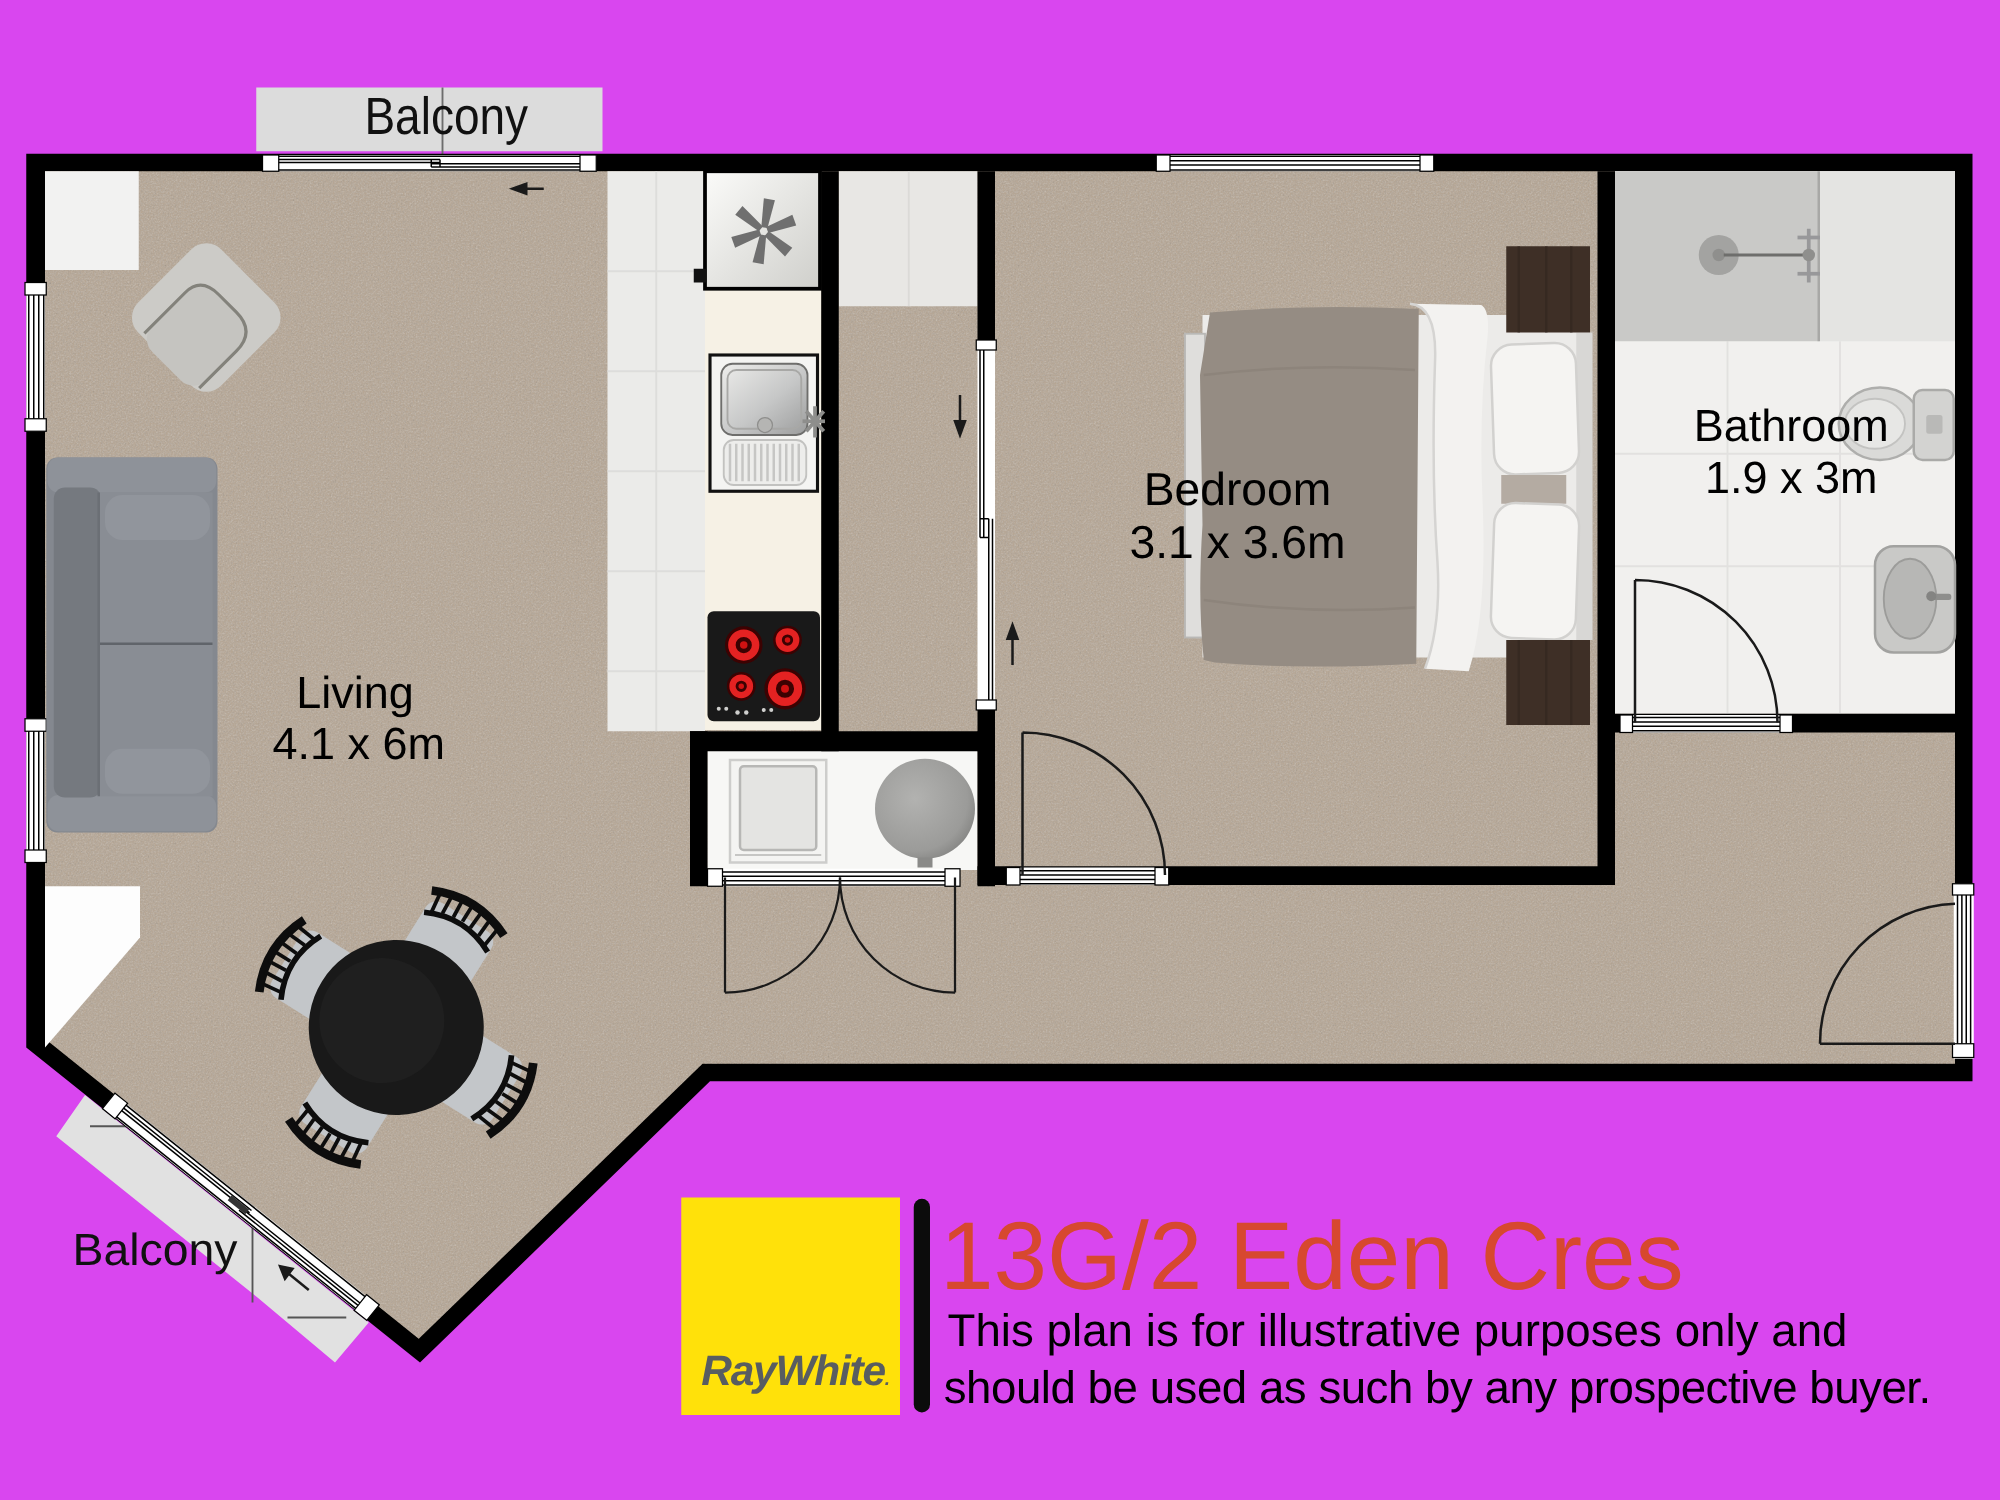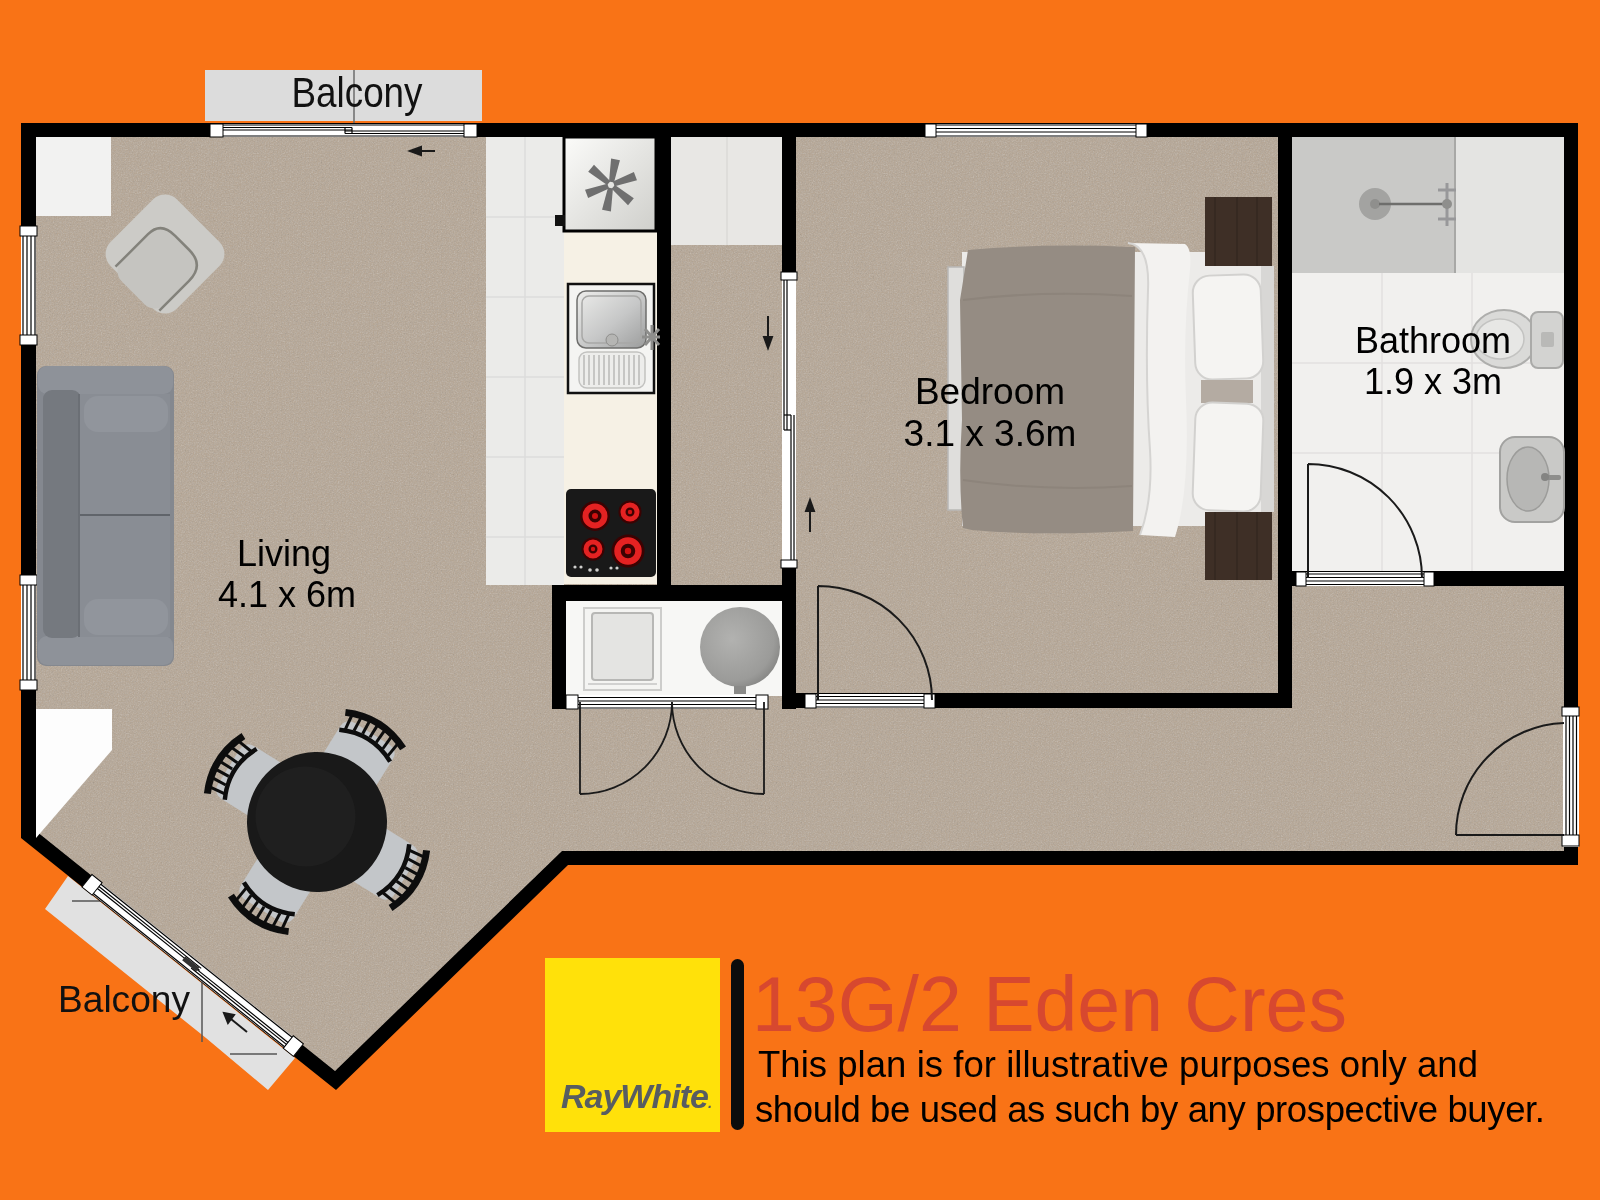--- a/index.html
+++ b/index.html
@@ -1,16 +1,16 @@
 <!DOCTYPE html>
 <html><head>
 <meta charset="utf-8">
 <style>
   html,body{margin:0;padding:0;background:#ffffff;}
-  #page{position:relative;width:1600px;height:1200px;overflow:hidden;background:#f97316;
+  #page{position:relative;width:1600px;height:1200px;overflow:hidden;background:#d946ef;
         font-family:"Liberation Sans", sans-serif;}
   svg{position:absolute;left:0;top:0;}
   text{font-family:"Liberation Sans", sans-serif;}
 </style>
 </head>
 <body>
 <div id="page">
 <svg width="1600" height="1200" viewBox="0 0 1600 1200">
 <defs>
   <filter id="grain" x="0" y="0" width="100%" height="100%">

